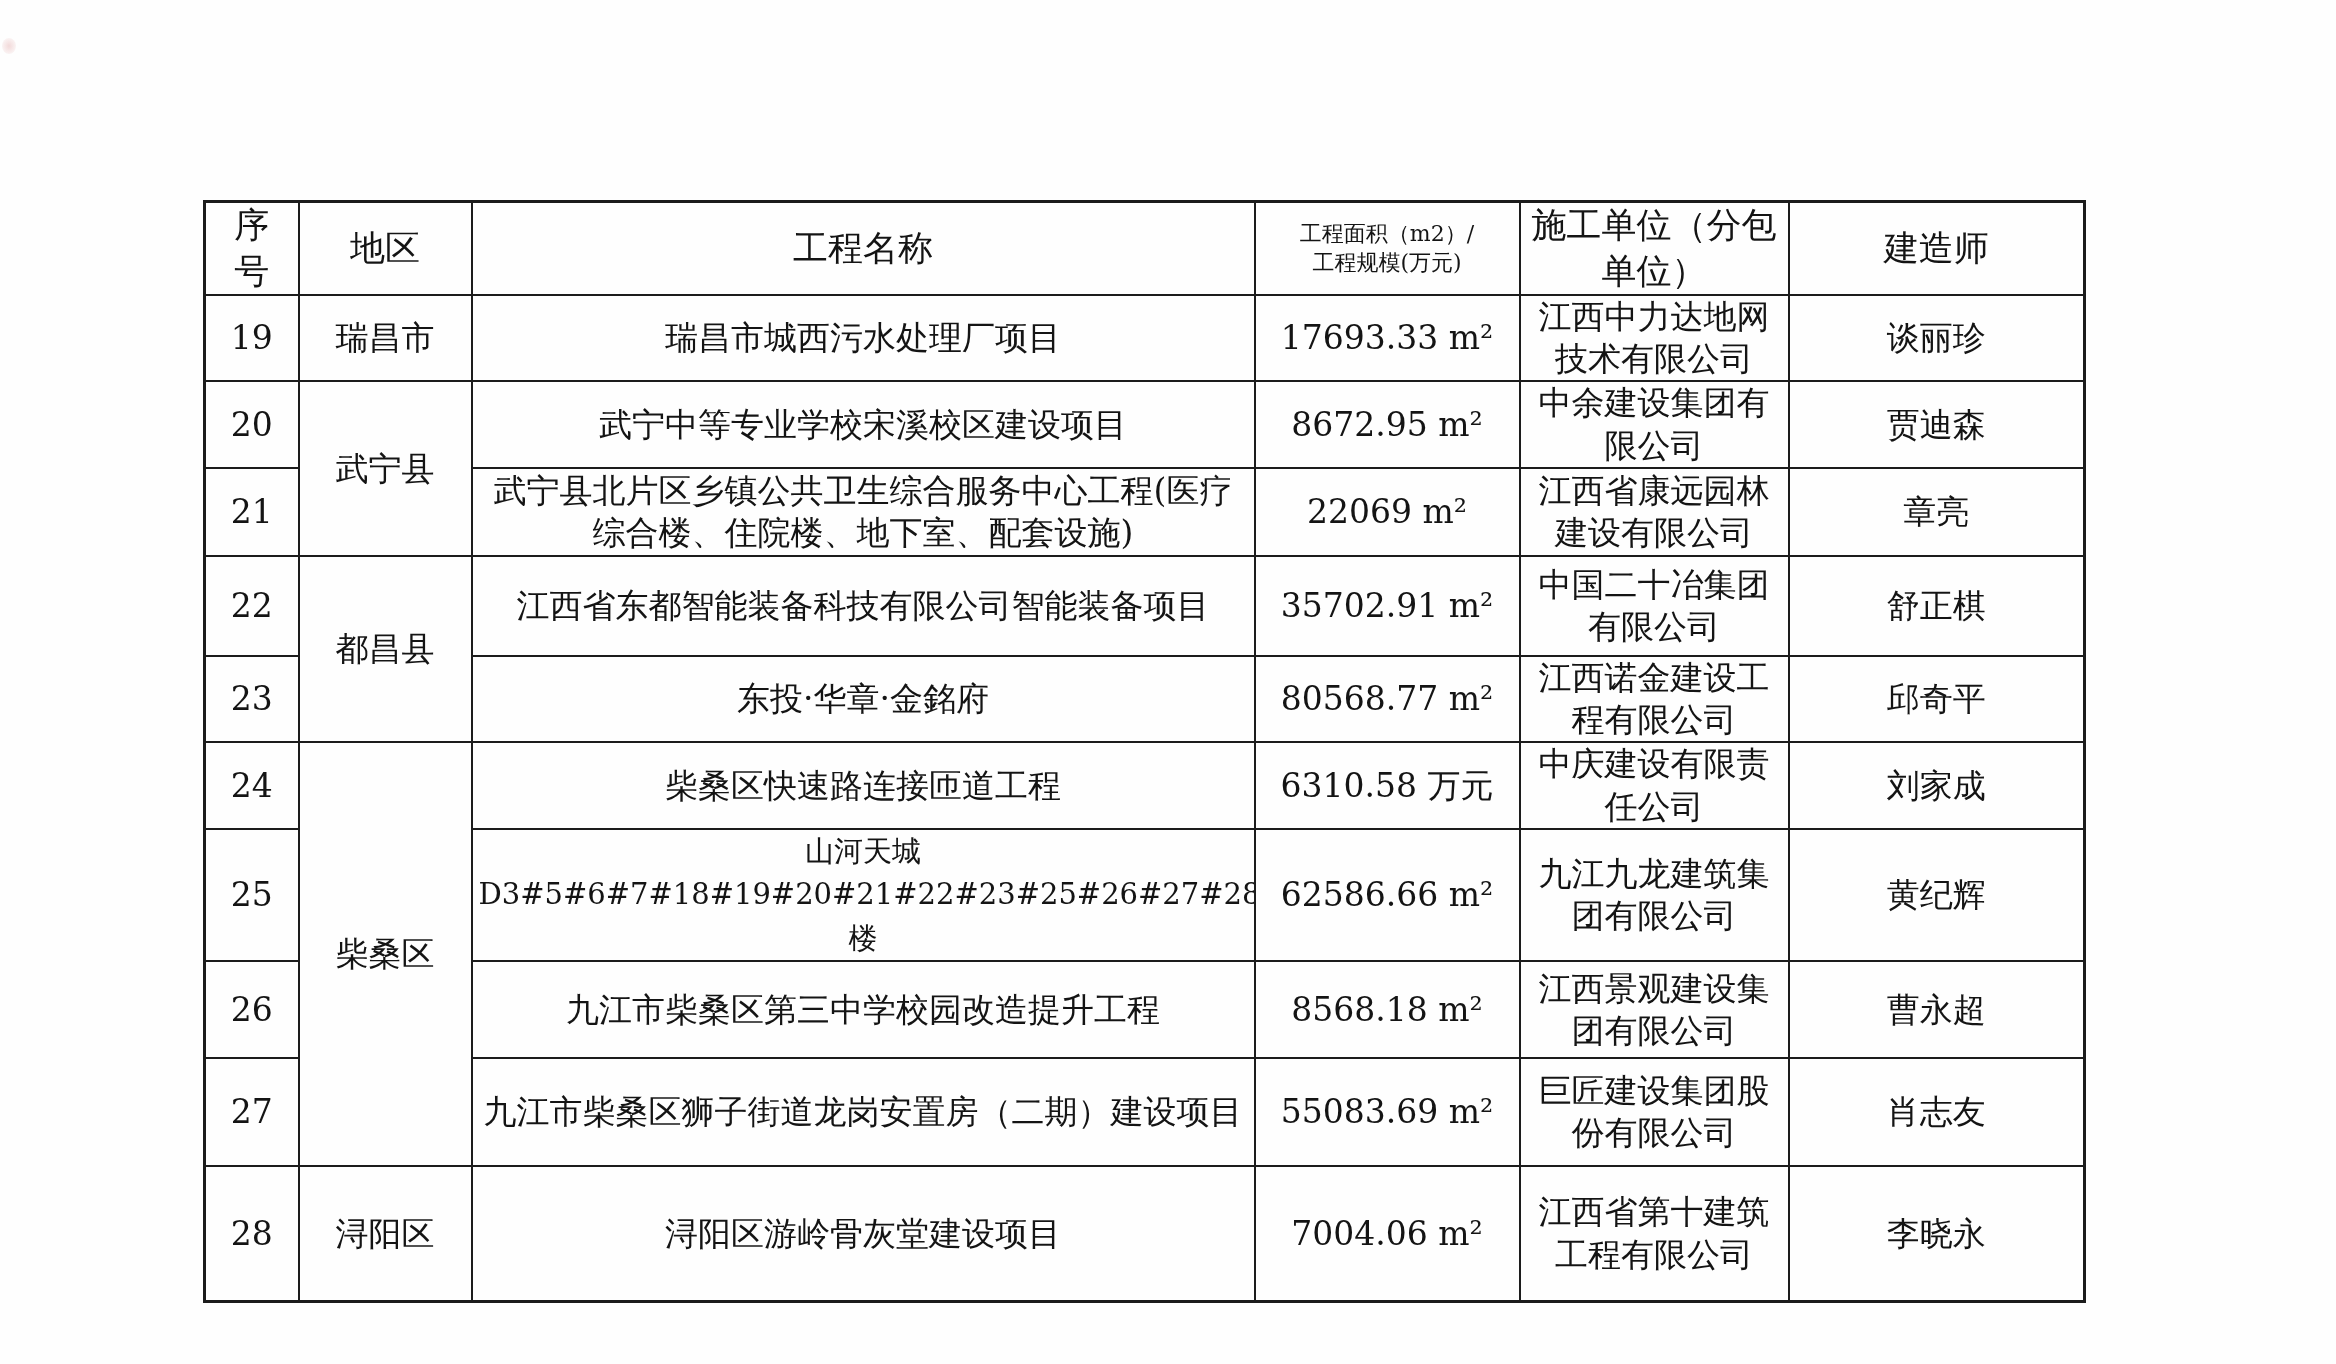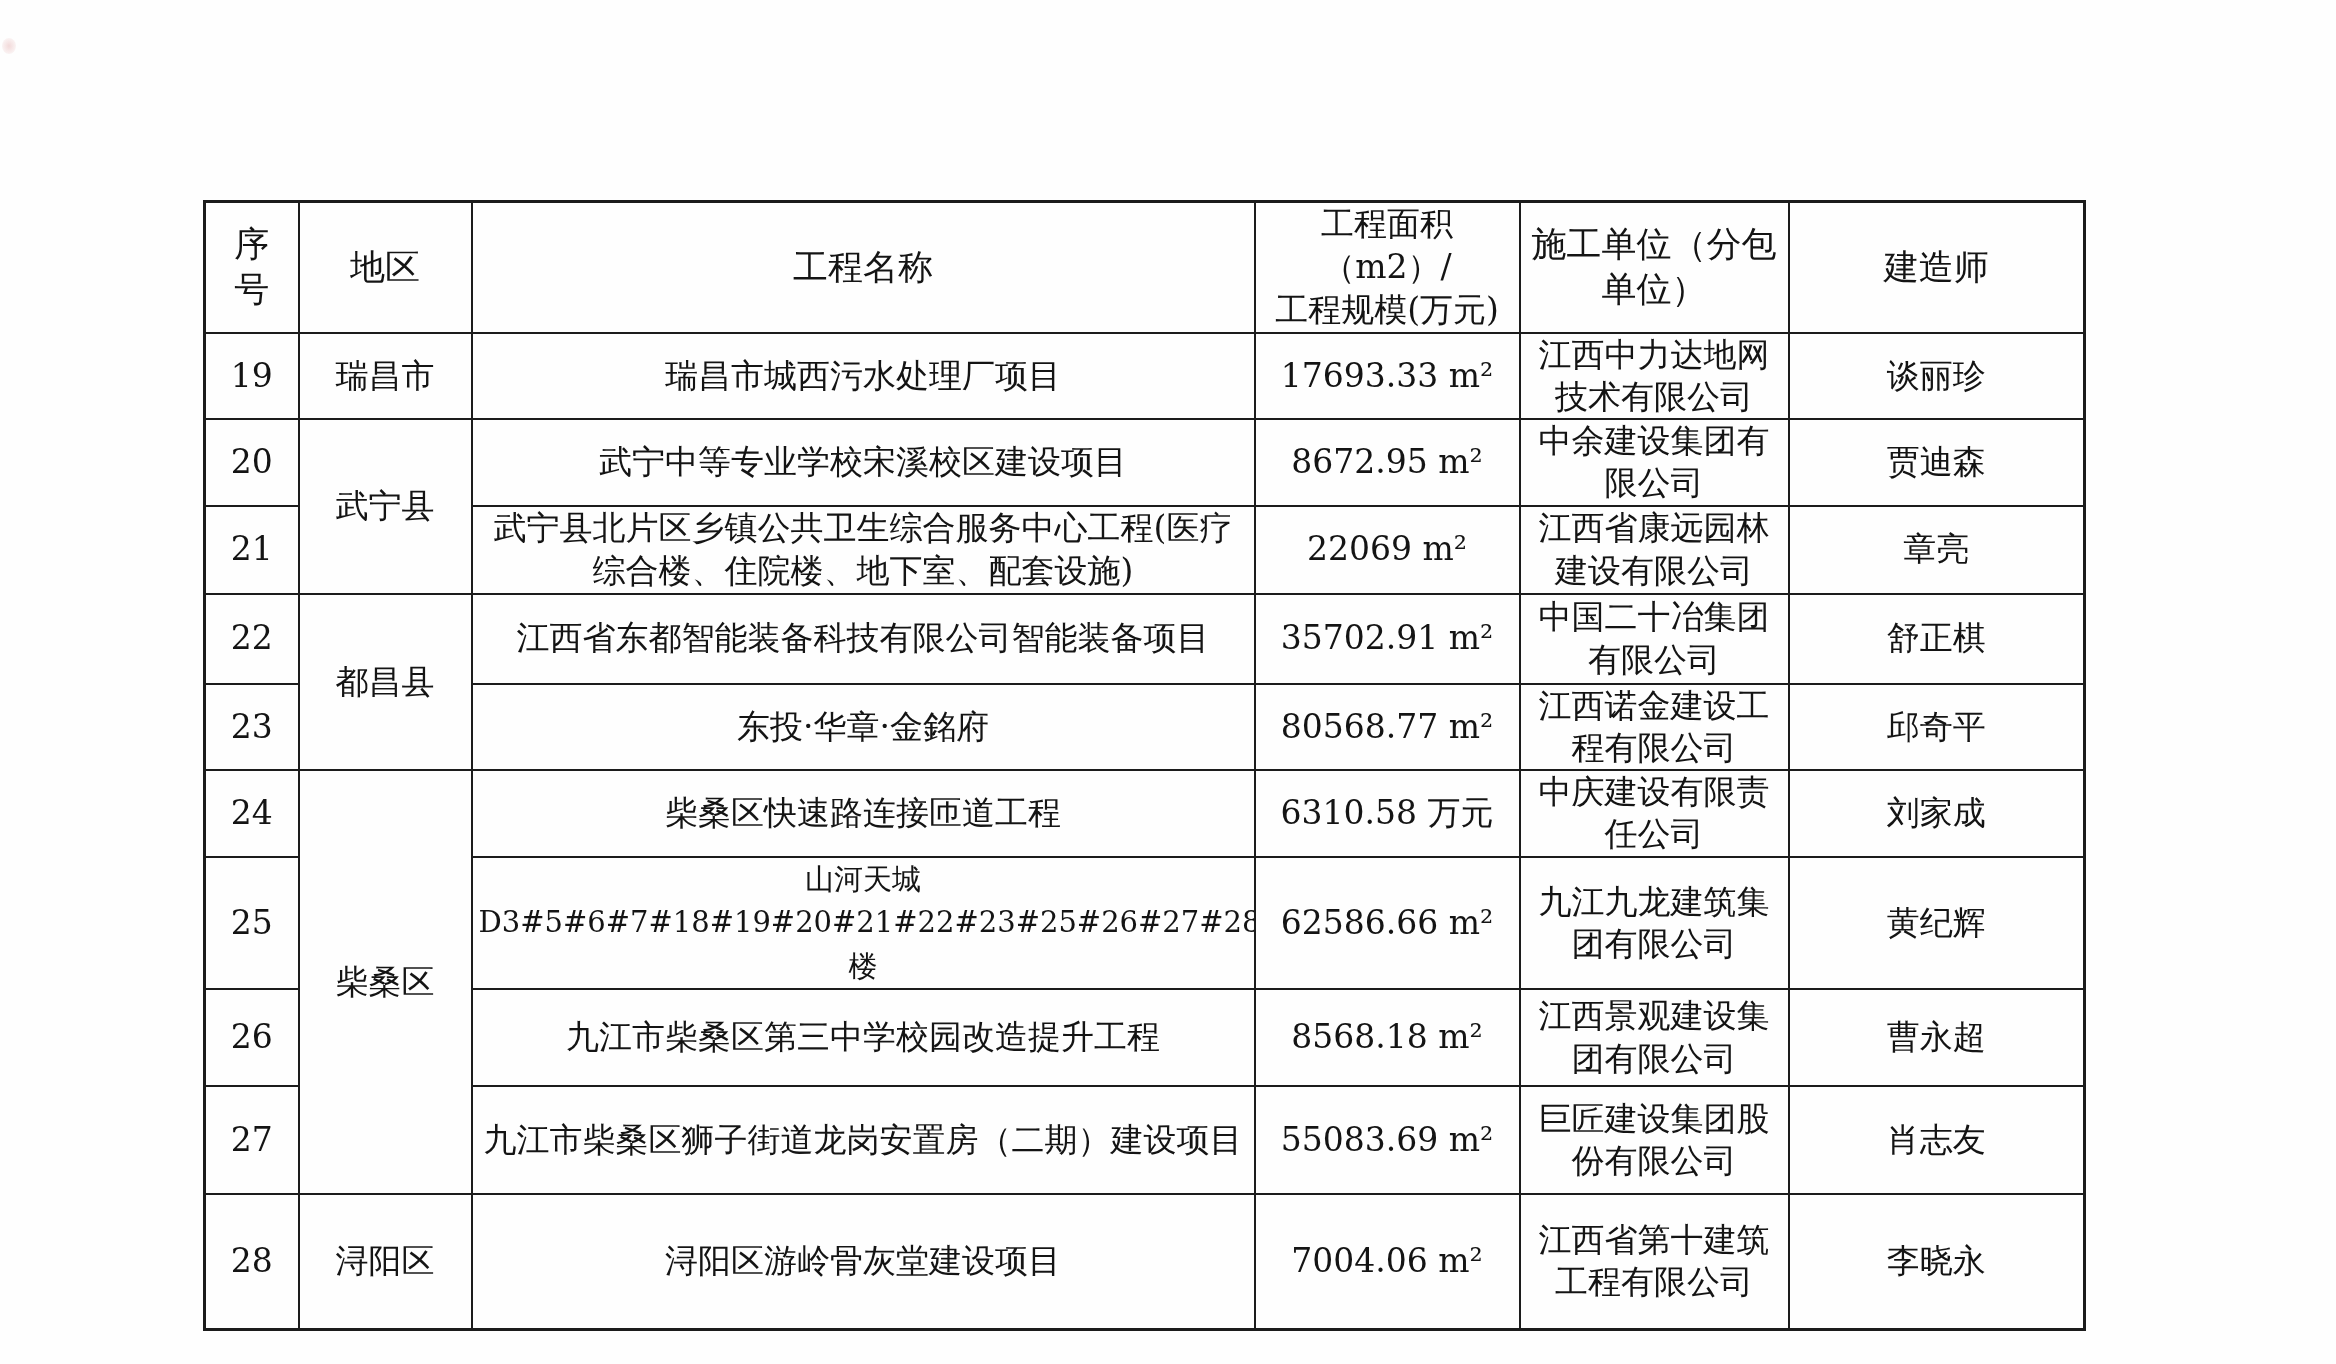--- a/index.html
+++ b/index.html
@@ -55,21 +55,21 @@
       <col style="width:269px">
       <col style="width:296px">
     </colgroup>
 
     <tbody>
         <tr style="height:89px">
       <th class="pre">序
 号</th>
       <th>地区</th>
       <th>工程名称</th>
-      <th class="pre" style="font-size:33px">工程面积（m2）/
+      <th class="pre" style="font-size:22px">工程面积（m2）/
 工程规模(万元)</th>
       <th class="pre">施工单位（分包
 单位）</th>
       <th>建造师</th>
     </tr>
 
     <tr style="height:85px">
       <td>19</td>
       <td>瑞昌市</td>
       <td class="cell-project pre">瑞昌市城西污水处理厂项目</td>
@@ -92,21 +92,21 @@
     <tr style="height:88px">
       <td>21</td>
       <td class="cell-project pre">武宁县北片区乡镇公共卫生综合服务中心工程(医疗
 综合楼、住院楼、地下室、配套设施)</td>
       <td class="cell-area">22069 m²</td>
       <td class="cell-contractor pre">江西省康远园林
 建设有限公司</td>
       <td>章亮</td>
     </tr>
 
-    <tr style="height:90px">
+    <tr style="height:100px">
       <td>22</td>
       <td rowspan="2">都昌县</td>
       <td class="cell-project pre">江西省东都智能装备科技有限公司智能装备项目</td>
       <td class="cell-area">35702.91 m²</td>
       <td class="cell-contractor pre">中国二十冶集团
 有限公司</td>
       <td>舒正棋</td>
     </tr>
 
     <tr style="height:66px">

